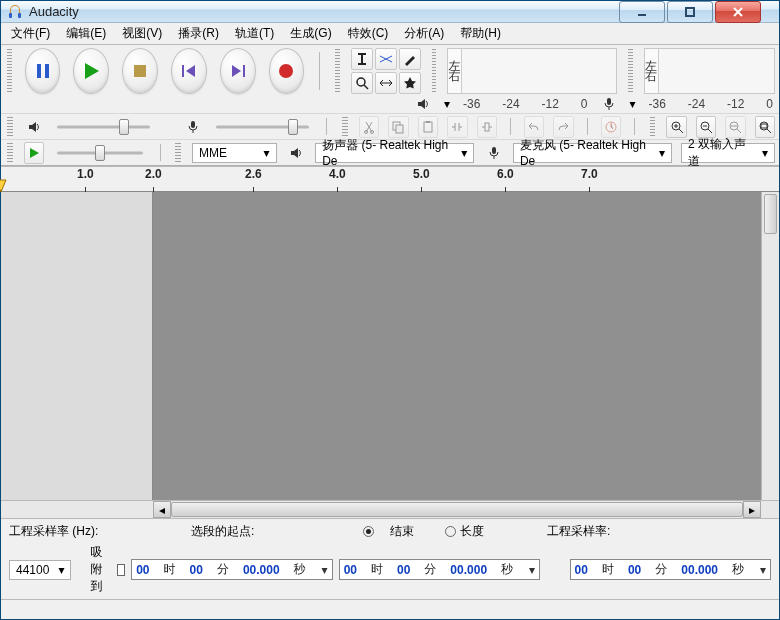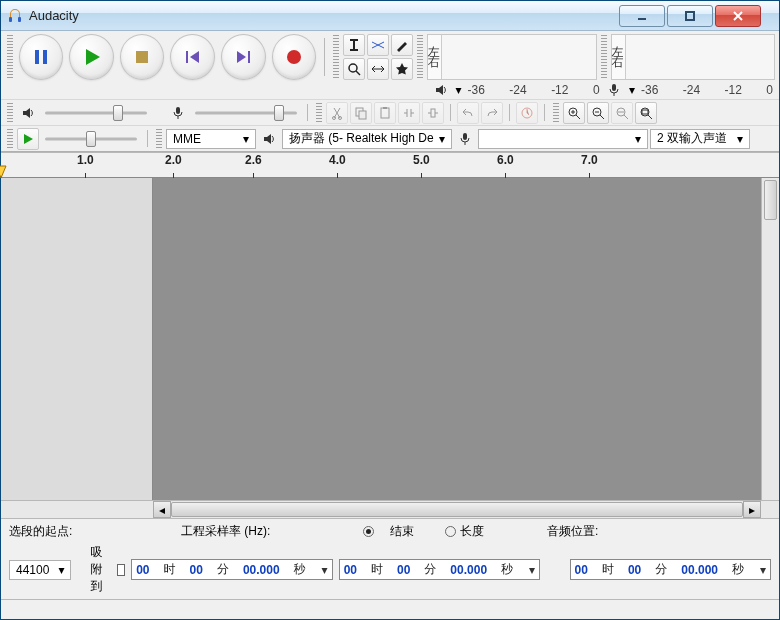--- a/index.html
+++ b/index.html
@@ -1,29 +1,29 @@
 <!DOCTYPE html>
 <html><head>
 <meta charset="utf-8">
 <style>
 *{box-sizing:border-box;margin:0;padding:0;font-family:"Microsoft YaHei","Segoe UI",Tahoma,sans-serif;font-size:12px}
 body{width:780px;height:620px;background:#d4d0c8;overflow:hidden}
 .window{width:780px;height:620px;border:1px solid #0a4a7a;background:#f0f0f0;display:flex;flex-direction:column}
-.titlebar{height:30px;background:linear-gradient(180deg,#f7fbff 0%,#dfeefb 40%,#bcd8ee 41%,#cfe4f6 100%);display:flex;align-items:center;padding:0 18px 0 6px;border-bottom:1px solid #a0b8cc}
+.titlebar{height:22px;background:linear-gradient(180deg,#f7fbff 0%,#dfeefb 40%,#bcd8ee 41%,#cfe4f6 100%);display:flex;align-items:center;padding:0 18px 0 6px;border-bottom:1px solid #a0b8cc}
 .titlebar .app-icon{width:16px;height:16px;margin-right:6px}
 .app-icon svg{width:16px;height:16px}
 .titlebar .title{flex:1;color:#222;font-size:13px}
 .winbtns{display:flex;gap:0}
 .winbtn{width:46px;height:22px;display:flex;align-items:center;justify-content:center;border:1px solid #6f8ea7;border-radius:3px;margin-left:2px;background:linear-gradient(180deg,#f7fbff 0%,#dfeefb 40%,#bcd8ee 41%,#cfe4f6 100%)}
 .winbtn.close{background:linear-gradient(180deg,#f7a8a0 0%,#e77066 45%,#d24a3c 46%,#e06b5f 100%);border-color:#a33}
 .winbtn svg{width:12px;height:12px}
 .menubar{height:22px;background:#f0f0f0;display:flex;align-items:center;padding:0 2px;border-bottom:1px solid #b8b8b8}
 .menuitem{padding:2px 8px;cursor:default}
 .toolbars{background:#f0f0f0;border-bottom:1px solid #b0b0b0}
-.toolrow{display:flex;align-items:center;padding:2px 4px;gap:2px}
+.toolrow{display:flex;align-items:center;padding:2px 4px;gap:9px}
 .row1{height:52px}
 .row2{height:26px;border-top:1px solid #d8d8d8}
 .row3{height:26px;border-top:1px solid #d8d8d8}
 .grip{width:6px;height:90%;background:repeating-linear-gradient(180deg,#a0a0a0 0 1px,transparent 1px 3px);margin:0 2px;cursor:move}
 .sep{width:1px;height:80%;background:#b8b8b8;margin:0 4px}
 .bigbtn{width:46px;height:46px;border-radius:50%;border:1px solid #c4c4c4;background:radial-gradient(circle at 35% 30%,#ffffff,#f0f0f0 55%,#dedede 100%);display:flex;align-items:center;justify-content:center;margin:0 2px;box-shadow:inset 0 -2px 3px rgba(0,0,0,.08),0 1px 2px rgba(0,0,0,.08)}
 .bigbtn svg{width:20px;height:20px}
 .toolgrid{display:flex;flex-direction:column;gap:2px}
 .toolgridrow{display:flex;gap:2px}
 .smbtn{width:22px;height:22px;border:1px solid #c8c8c8;background:linear-gradient(180deg,#fdfdfd,#ececec);display:flex;align-items:center;justify-content:center;border-radius:2px}
@@ -98,20 +98,31 @@
           </svg>
         </div>
       <div class="winbtn close">
           <svg viewBox="0 0 12 12">
             <path d="M2 2l8 8M10 2l-8 8" stroke="#fff" stroke-width="2"></path>
           </svg>
         </div>
     </div>
   </div>
 
+  <div class="menubar">
+    <span class="menuitem">文件(F)</span>
+    <span class="menuitem">编辑(E)</span>
+    <span class="menuitem">视图(V)</span>
+    <span class="menuitem">播录(R)</span>
+    <span class="menuitem">轨道(T)</span>
+    <span class="menuitem">生成(G)</span>
+    <span class="menuitem">特效(C)</span>
+    <span class="menuitem">分析(A)</span>
+    <span class="menuitem">帮助(H)</span>
+  </div>
 
   <div class="toolbars">
 
     <div class="toolrow row1">
       <div class="grip"></div>
       <div class="bigbtn">
           <svg viewBox="0 0 20 20">
             <rect x="4" y="3" width="4" height="14" fill="#2a5bcc"></rect>
             <rect x="12" y="3" width="4" height="14" fill="#2a5bcc"></rect>
           </svg>
@@ -368,34 +379,35 @@
           <span>扬声器 (5- Realtek High De</span>
           <span class="arrow">▾</span>
         </div>
       <span class="smbtn" style="border:none;background:none">
           <svg viewBox="0 0 14 14">
             <rect x="5" y="1" width="4" height="7" rx="2" fill="#333"></rect>
             <path d="M3 6a4 4 0 0 0 8 0M7 10v3" stroke="#333" fill="none"></path>
           </svg>
         </span>
       <div class="combo" style="width:170px">
+          <span>麦克风 (5- Realtek High De</span>
           <span class="arrow">▾</span>
         </div>
       <div class="combo" style="width:100px">
           <span>2 双输入声道</span>
           <span class="arrow">▾</span>
         </div>
     </div>
   </div>
 
   <div class="ruler">
     <div class="ruler-main">
       <div class="rtick" style="left:0px"><span>0</span></div>
       <div class="rtick" style="left:84px"><span>1.0</span></div>
-      <div class="rtick" style="left:172px"><span>2.0</span></div>
+      <div class="rtick" style="left:152px"><span>2.0</span></div>
       <div class="rtick" style="left:252px"><span>2.6</span></div>
       <div class="rtick" style="left:336px"><span>4.0</span></div>
       <div class="rtick" style="left:420px"><span>5.0</span></div>
       <div class="rtick" style="left:504px"><span>6.0</span></div>
       <div class="rtick" style="left:588px"><span>7.0</span></div>
 
       <svg style="position:absolute;left:-6px;top:12px" width="12" height="14">
           <path d="M1 1h10L6 13z" fill="#ffd040" stroke="#a07000"></path>
         </svg>
     </div>
@@ -413,31 +425,31 @@
       <div class="harrow left">◂</div>
       <div class="htrack">
           <div class="hthumb"></div>
         </div>
       <div class="harrow right">▸</div>
     </div>
   </div>
 
   <div class="bottom">
     <div class="blabels">
+      <span class="lbl" style="width:170px;display:inline-block">工程采样率 (Hz):</span>
       <span class="lbl" style="width:160px;display:inline-block">选段的起点:</span>
-      <span class="lbl" style="width:170px;display:inline-block">工程采样率 (Hz):</span>
       <span style="display:inline-flex;align-items:center;gap:16px;width:70px">
           <span class="radio on"></span>
           <span>结束</span>
         </span>
       <span style="display:inline-flex;align-items:center;gap:4px;width:90px">
           <span class="radio"></span>
           <span>长度</span>
         </span>
-      <span class="lbl">音频位置:</span>
+      <span class="lbl">工程采样率:</span>
     </div>
     <div class="bctrls">
       <div class="combo" style="width:100px">
           <span>44100</span>
           <span class="arrow">▾</span>
         </div>
       <div class="spacer12"></div>
       <span>吸附到</span>
       <span class="chk"></span>
       <div class="timebox">

